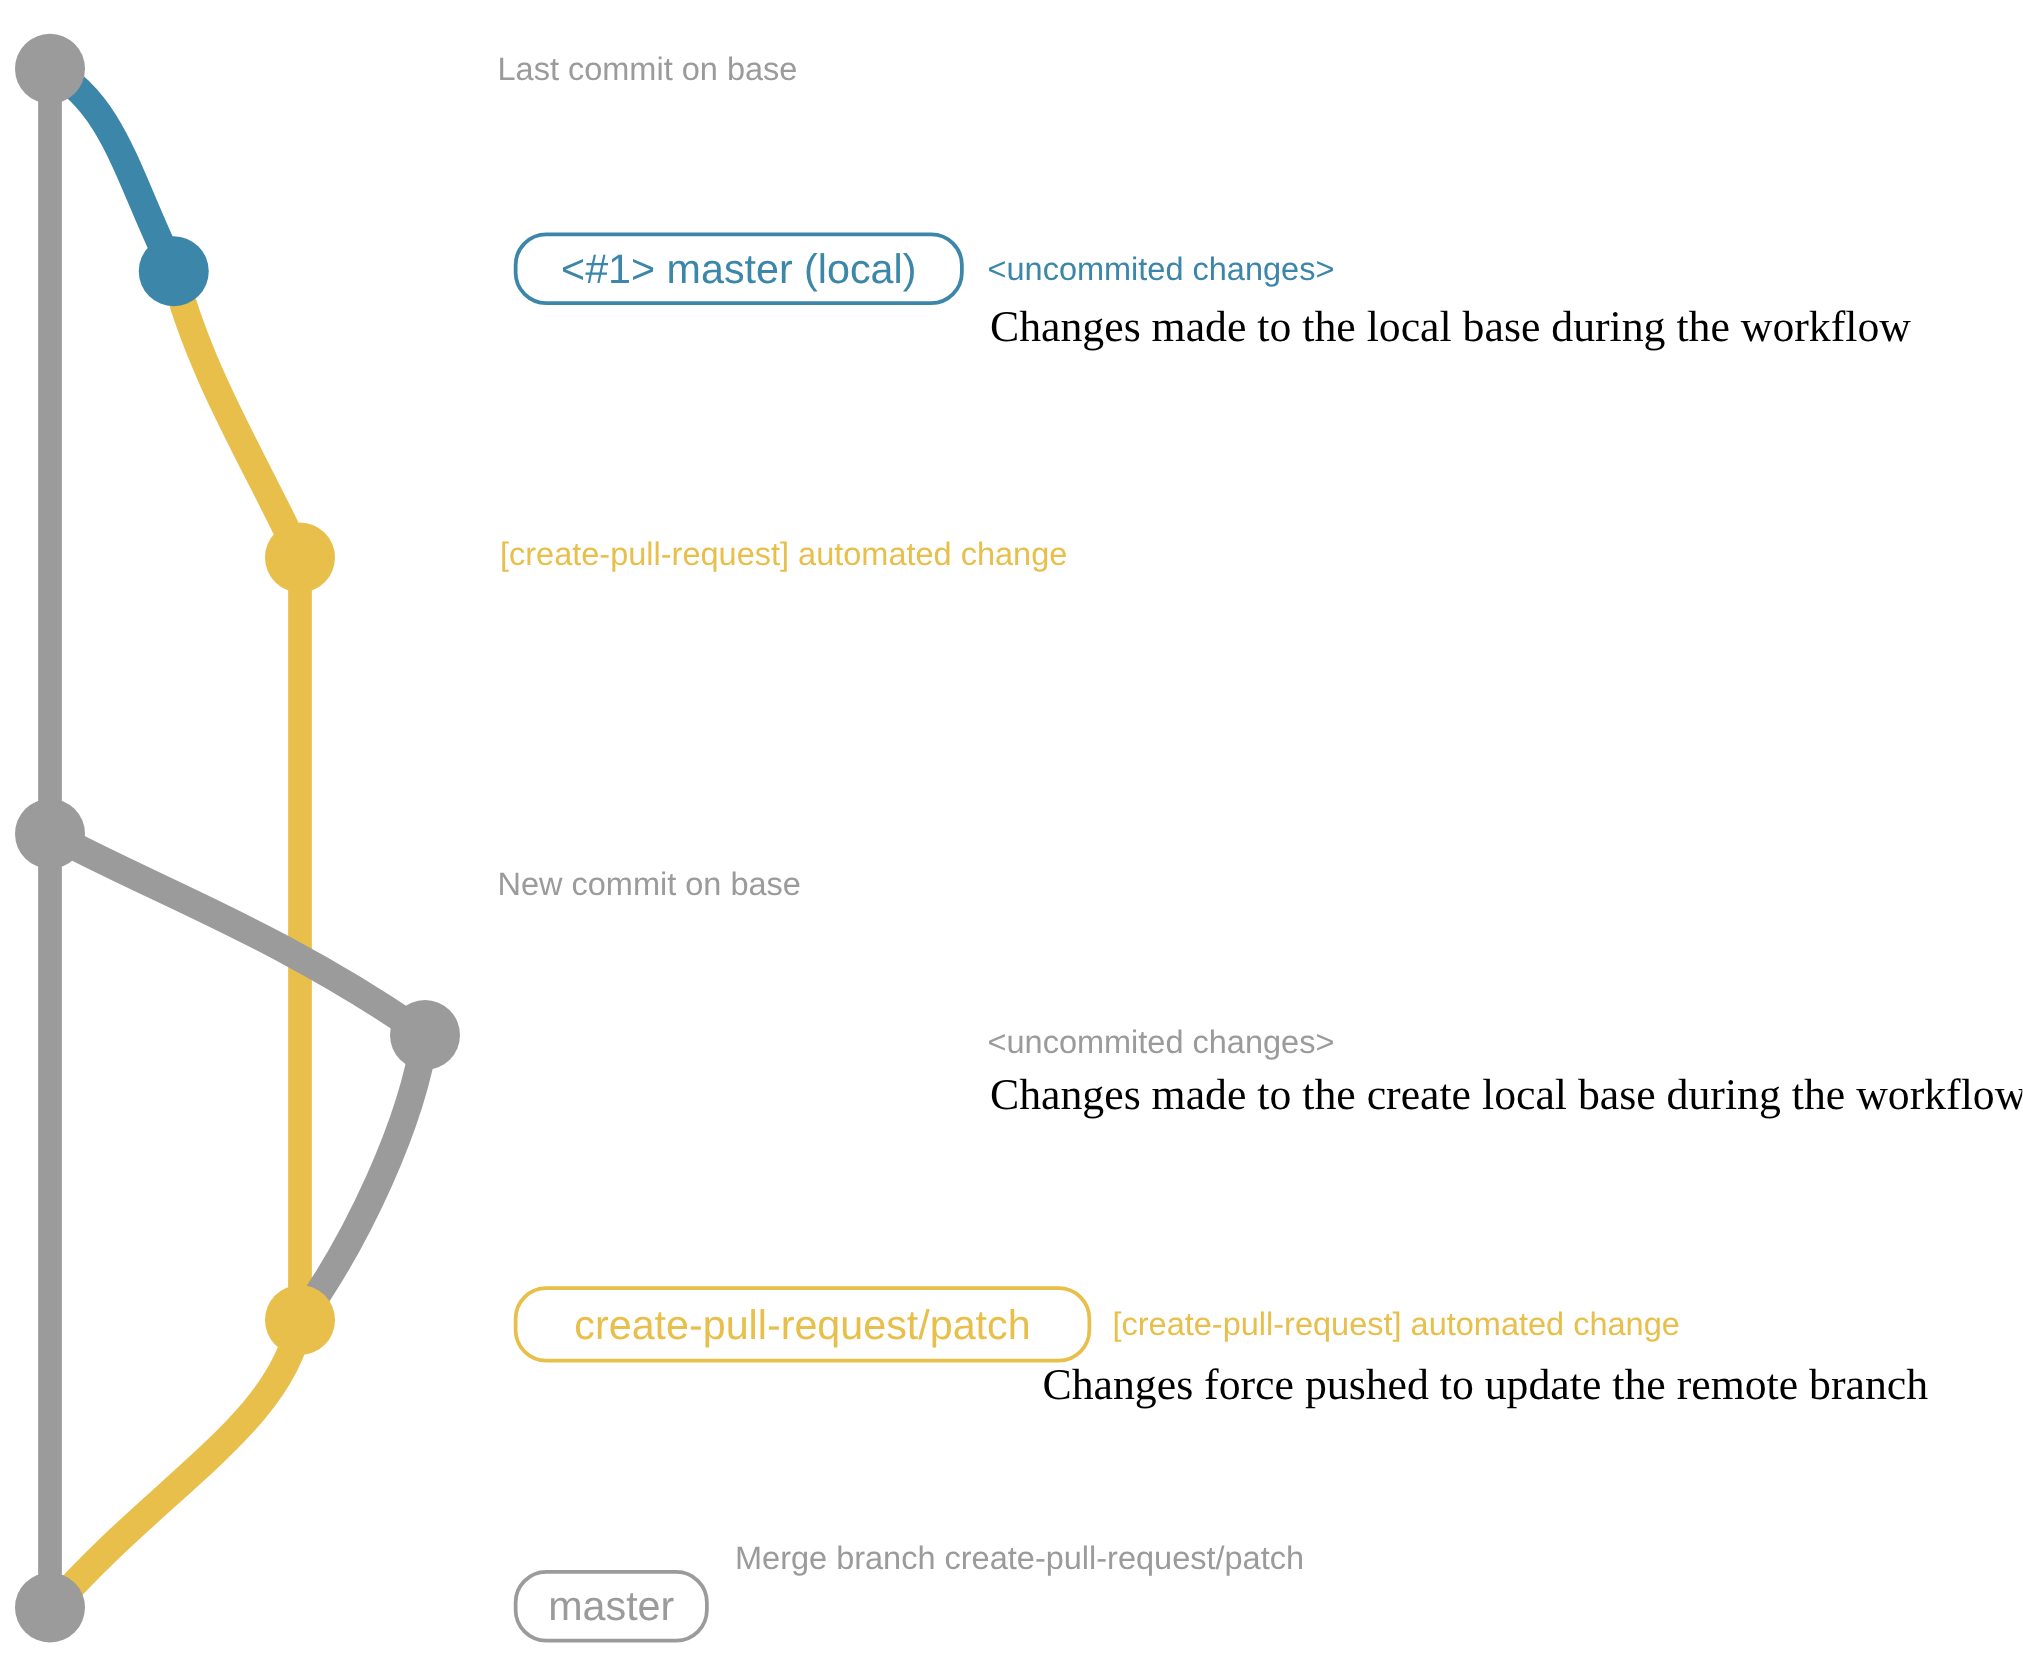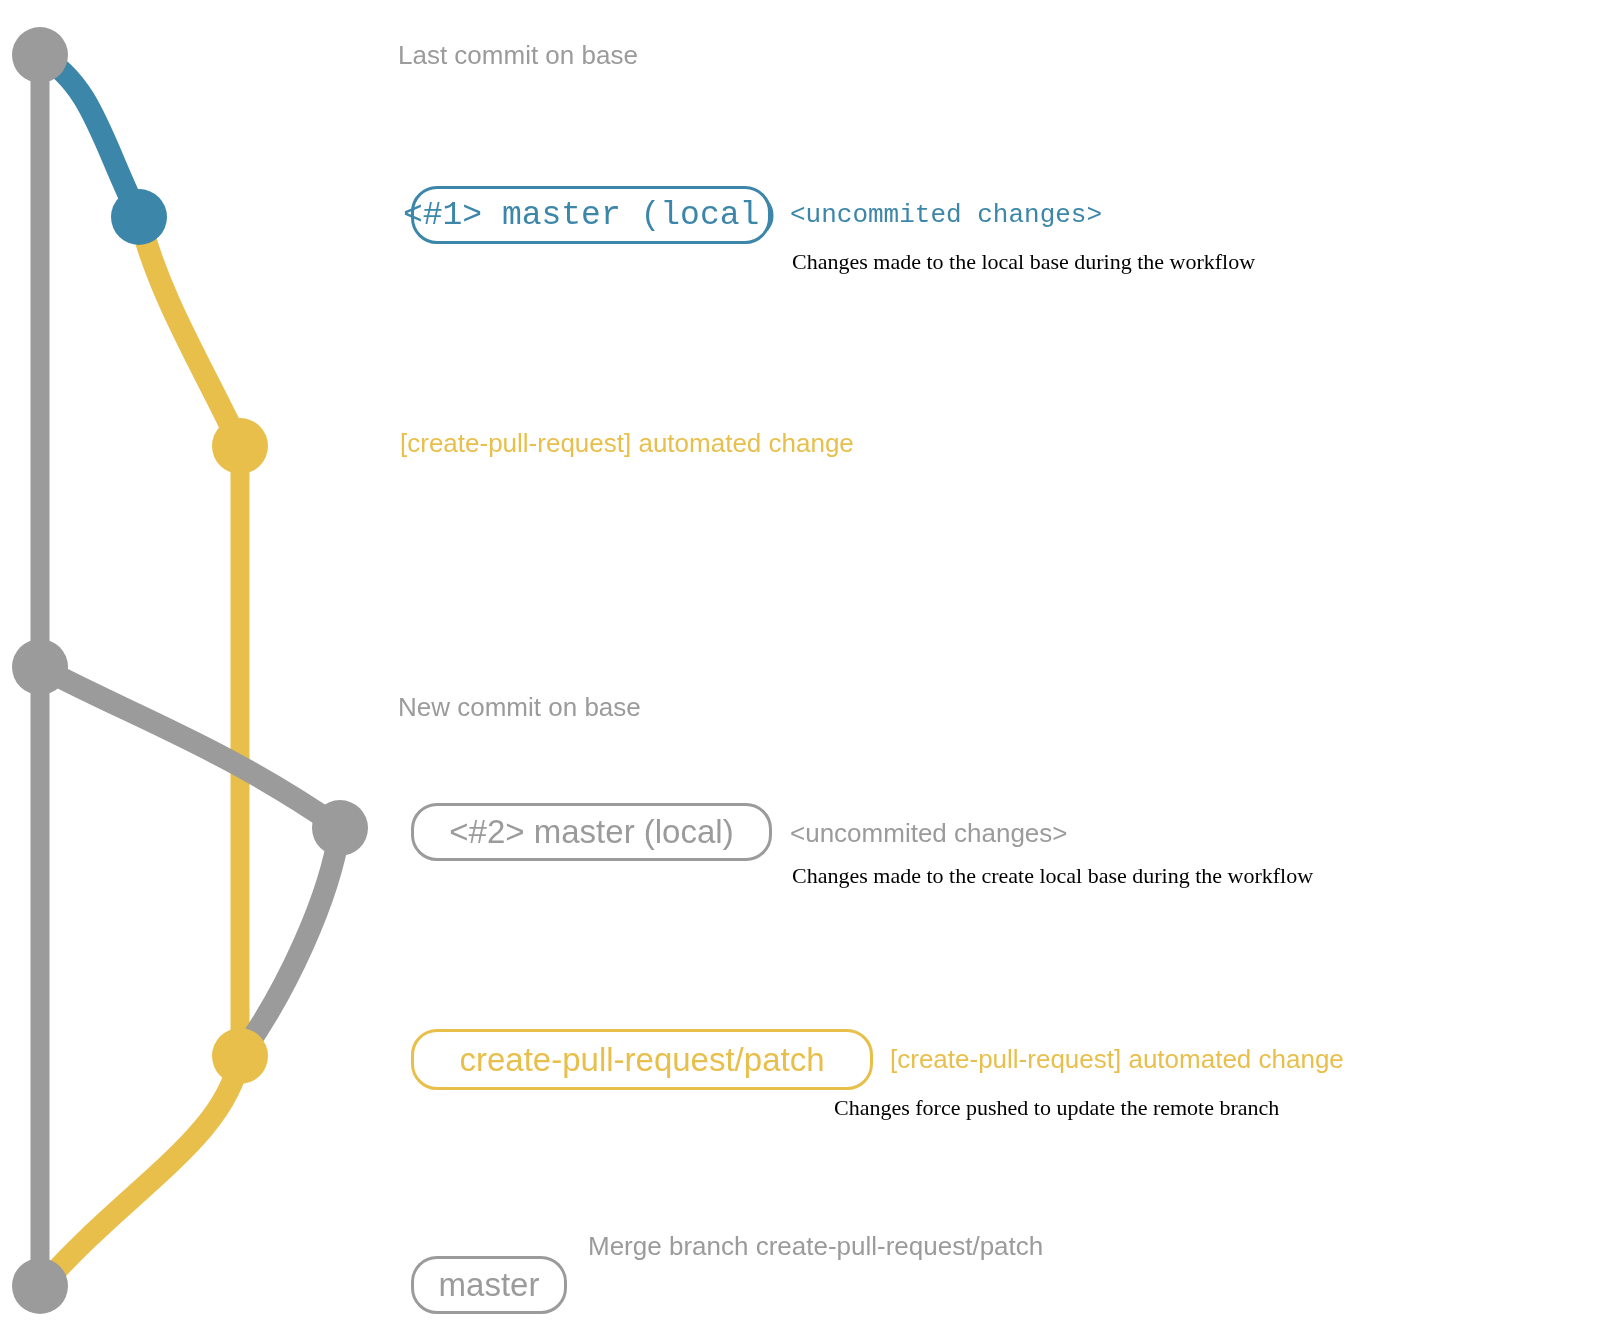--- a/index.html
+++ b/index.html
@@ -21,26 +21,26 @@
   .graph-svg{position:absolute;left:0;top:0;}
   .lbl{
     position:absolute;
     white-space:nowrap;
     font-size:26px;
     line-height:40px;
     font-family:"Liberation Sans",sans-serif;
   }
   .serif{
     font-family:"Liberation Serif",serif;
-    font-size:22px;
+    font-size:35px;
     line-height:34px;
     color:var(--black);
   }
   .gray-t{color:var(--gray);}
-  .blue-t{color:var(--blue);font-family:Liberation Mono, monospace;}
+  .blue-t{color:var(--blue);}
   .yellow-t{color:var(--yellow);}
   .badge{
     position:absolute;
     display:flex;
     align-items:center;
     justify-content:center;
     border:3px solid currentColor;
     border-radius:26px;
     font-size:33px;
     white-space:nowrap;
@@ -79,23 +79,20 @@
   <div class="badge blue-t" style="left:411px;top:186px;width:360px;height:58px;">
     <span>&lt;#1&gt; master (local)</span>
   </div>
   <div class="lbl blue-t" style="left:790px;top:195px;">&lt;uncommited changes&gt;</div>
   <div class="lbl serif" style="left:792px;top:245px;">Changes made to the local base during the workflow</div>
 
   <div class="lbl yellow-t" style="left:400px;top:423px;">[create-pull-request] automated change</div>
 
   <div class="lbl gray-t" style="left:398px;top:647px;margin-top:40px;">New commit on base</div>
 
-  <div class="badge gray-t" style="left:411px;top:803px;width:361px;height:58px;">
-    <span>&lt;#2&gt; master (local)</span>
-  </div>
   <div class="lbl gray-t" style="left:790px;top:813px;">&lt;uncommited changes&gt;</div>
   <div class="lbl serif" style="left:792px;top:859px;">Changes made to the create local base during the workflow</div>
 
   <div class="badge yellow-t" style="left:411px;top:1029px;width:462px;height:61px;text-align:right;">
     <span>create-pull-request/patch</span>
   </div>
   <div class="lbl yellow-t" style="left:890px;top:1039px;">[create-pull-request] automated change</div>
   <div class="lbl serif" style="left:834px;top:1091px;">Changes force pushed to update the remote branch</div>
 
   <div class="badge gray-t" style="left:411px;top:1256px;width:156px;height:58px;">

